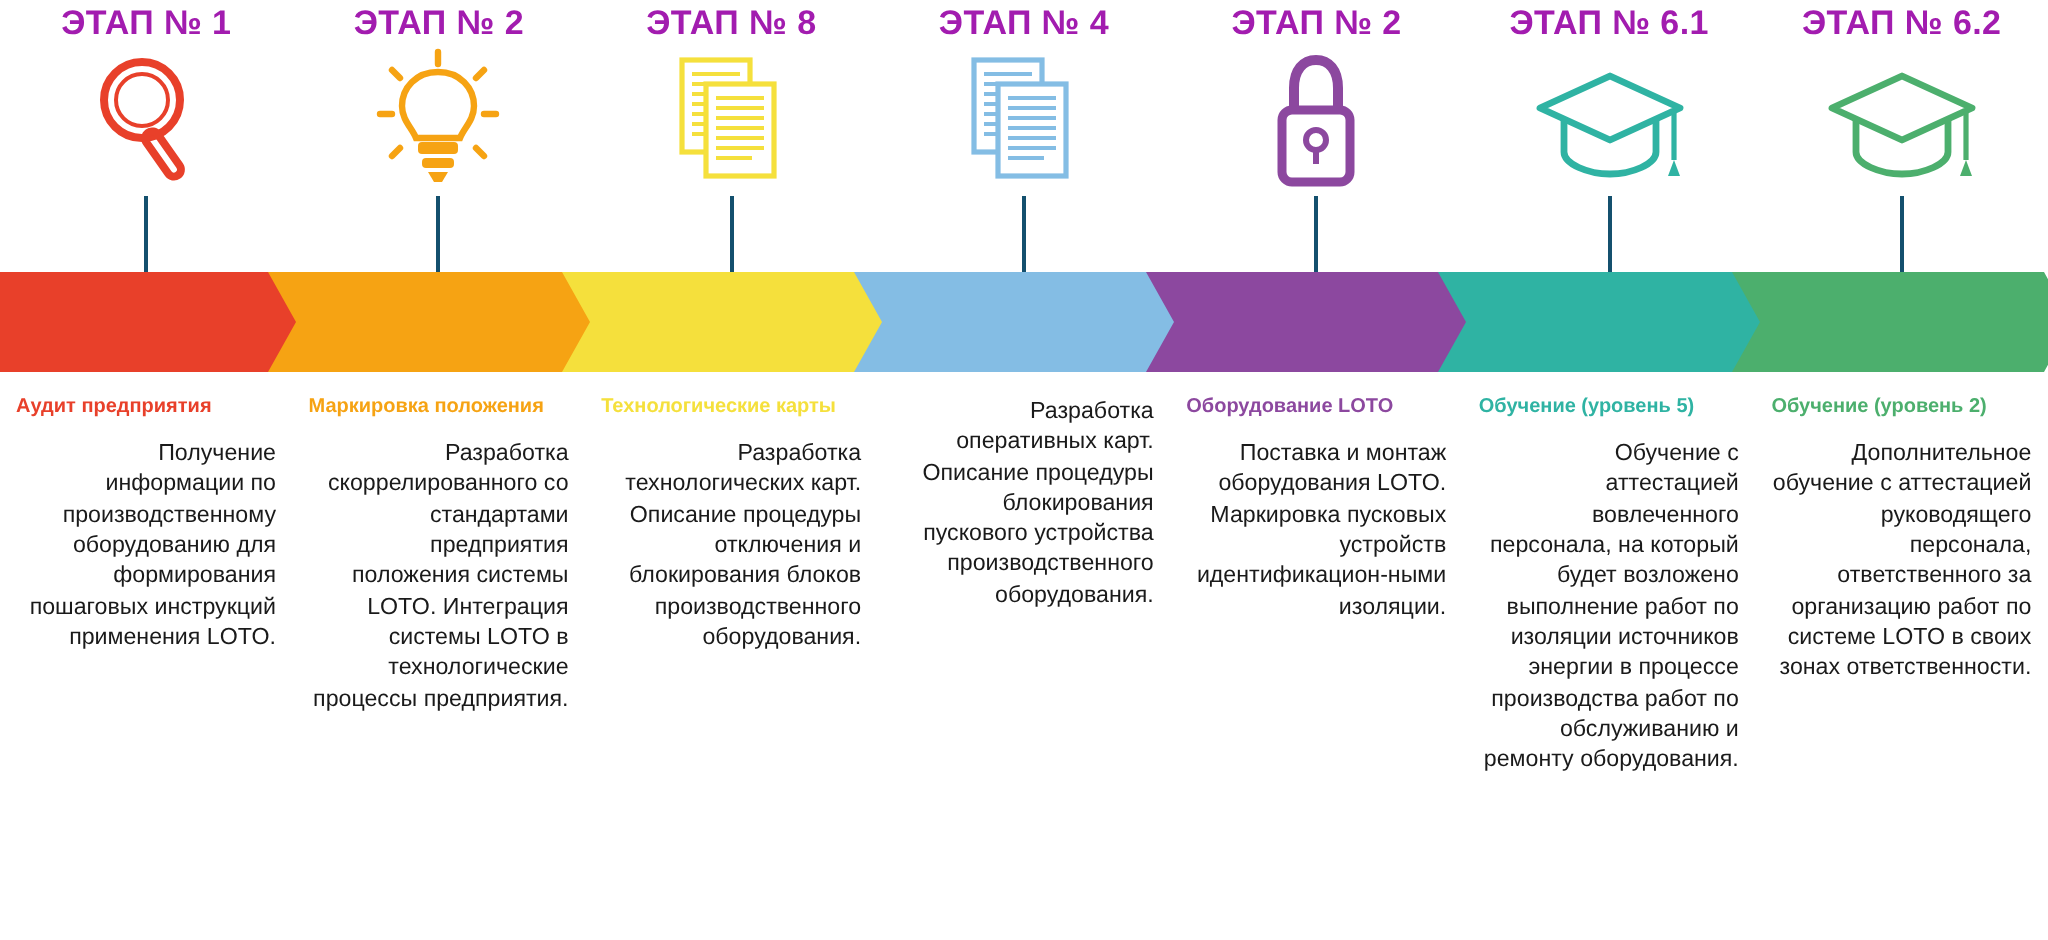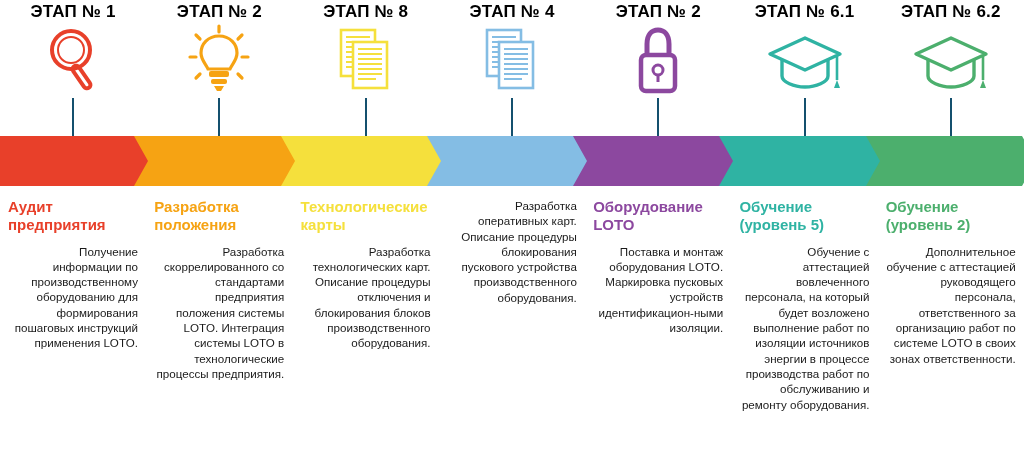--- a/index.html
+++ b/index.html
@@ -40,21 +40,21 @@
   
   .stage-title {
     position: absolute;
     top: 2px;
     left: 0;
     width: 100%;
     text-align: center;
     font-size: 17px;
     font-weight: bold;
     letter-spacing: 0.2px;
-    color: #000000;
+    color: #a21caf;
     white-space: nowrap;
   }
 
   
   .icon-wrap {
     position: absolute;
     top: 24px;
     left: 0;
     width: 100%;
     height: 74px;
@@ -96,21 +96,21 @@
   .band svg { display: block; }
 
   
   .txt {
     position: absolute;
     top: 198px;
     left: 8px;
     width: 130px;
   }
   .head {
-    font-size: 15px;
+    font-size: 10px;
     font-weight: bold;
     line-height: 1.22;
     margin-bottom: 9px;
   }
   .desc {
     font-size: 11.6px;
     line-height: 1.32;
     color: #1a1a1a;
     text-align: right;
   }
@@ -155,21 +155,21 @@
     </svg>
         </div>
         <div class="connector"></div>
         <div class="dot"></div>
         <div class="band">
           <svg width="170" height="50" viewBox="0 0 170 50">
       <path d="M0 0 H156 L170 25 L156 50 H0 L14 25 Z" fill="#f6a313"></path>
     </svg>
         </div>
         <div class="txt">
-          <div class="head" style="color:#f6a313">Разработка положения</div>
+          <div class="head" style="color:#f6a313">Маркировка положения</div>
           <div class="desc">Разработка скоррелированного со стандартами предприятия положения системы LOTO. Интеграция системы LOTO в технологические процессы предприятия.</div>
         </div>
       </div>
       <div class="step">
         <div class="stage-title">ЭТАП № 8</div>
         <div class="icon-wrap">
           <svg width="58" height="74" viewBox="0 0 58 74">
       <rect x="4" y="6" width="34" height="46" fill="#fff" stroke="#f5e03c" stroke-width="2.6"></rect>
       <g stroke="#f5e03c" stroke-width="2">
         <path d="M9 13 H33 M9 18 H33 M9 23 H33 M9 28 H33 M9 33 H33 M9 38 H33 M9 43 H27"></path>

